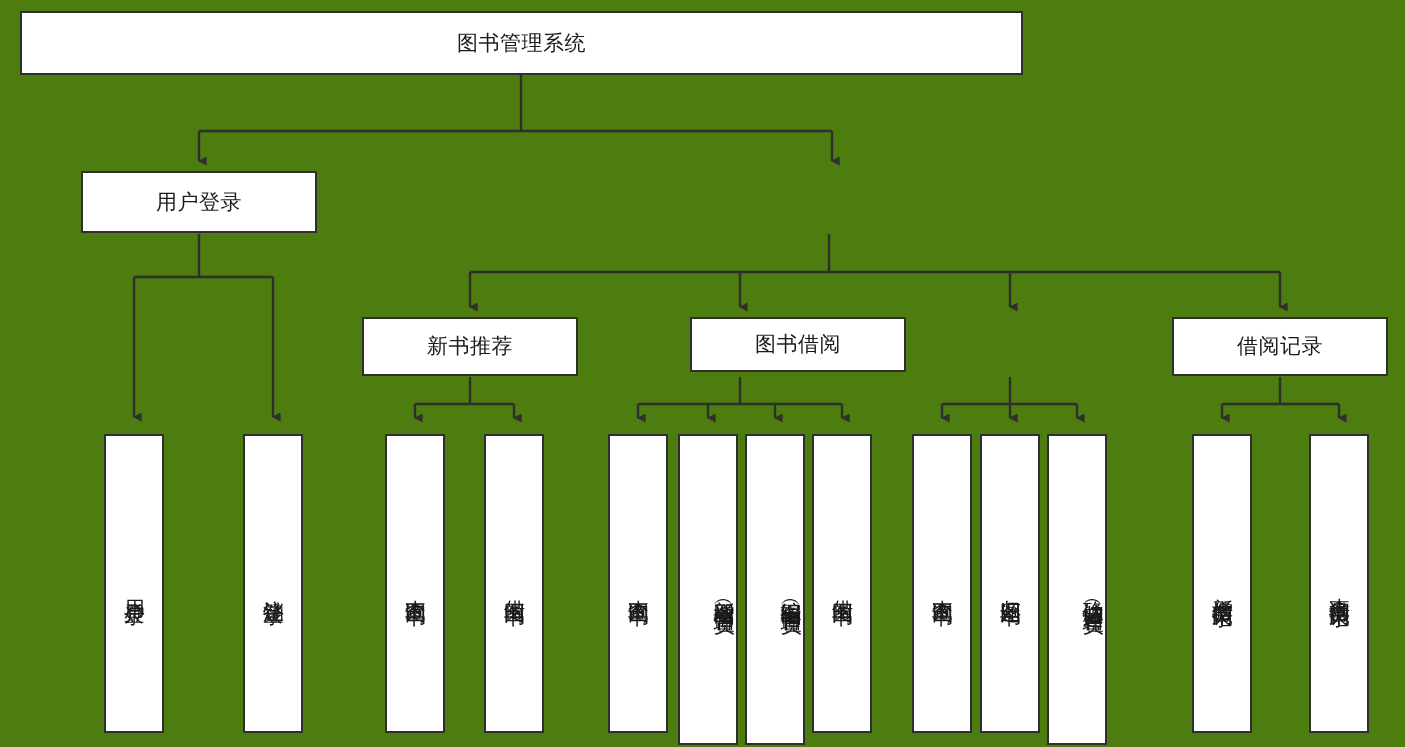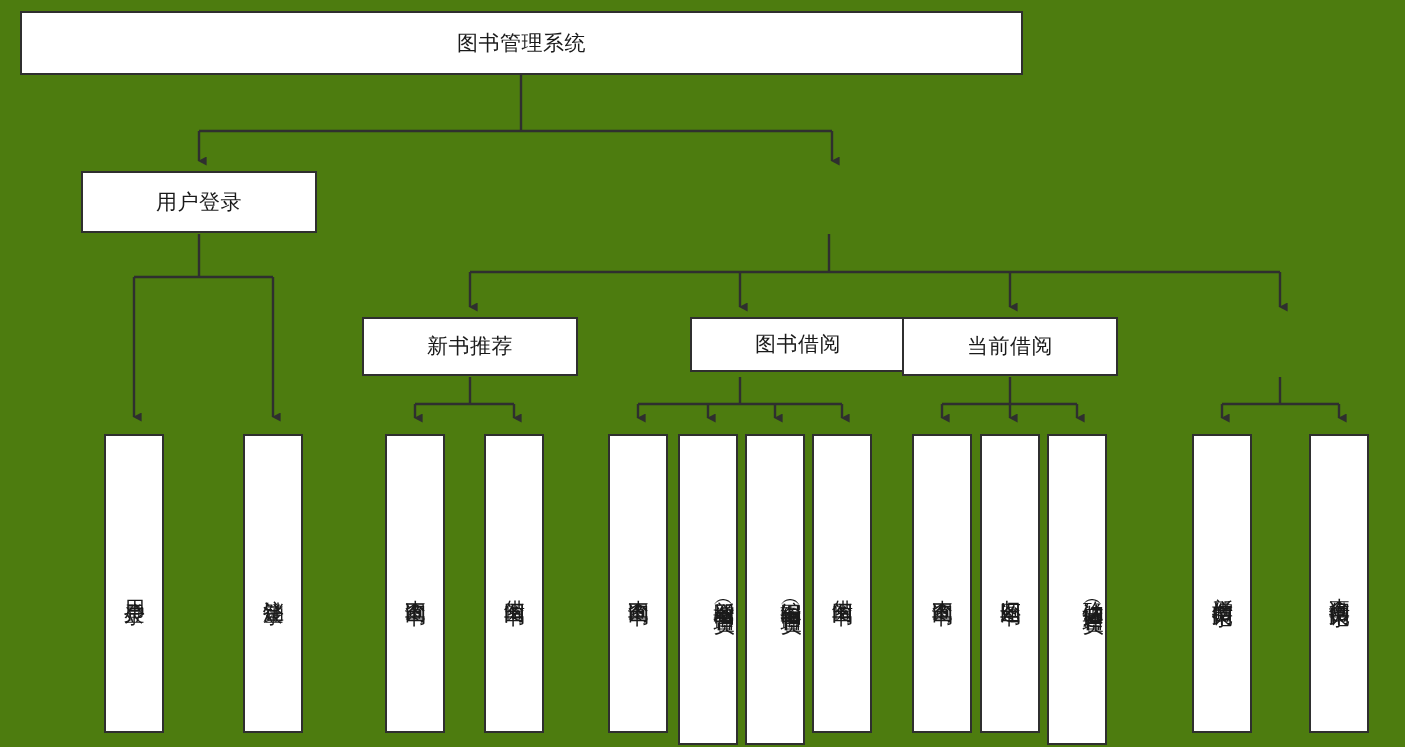--- a/index.html
+++ b/index.html
@@ -124,22 +124,22 @@
 
   <div class="node node-root" style="left:20px; top:11px; width:1003px; height:64px;">图书管理系统</div>
 
   <div class="node node-h" style="left:81px; top:171px; width:236px; height:62px;">用户登录</div>
 
 
   <div class="node node-h" style="left:362px; top:317px; width:216px; height:59px;">新书推荐</div>
 
   <div class="node node-h" style="left:654px; top:317px; width:216px; height:55px;margin-left:36px;">图书借阅</div>
 
-  <div class="node node-h" style="left:902px; top:317px; width:216px; height:59px;">当前借阅</div>
 
+  <div class="node node-h" style="left:1172px; top:317px; width:216px; height:59px;">借阅记录</div>
 
   <div class="node node-v node-v-mid" style="left:104px; top:434px; width:60px; height:299px;">用户登录</div>
 
   <div class="node node-v node-v-mid" style="left:243px; top:434px; width:60px; height:299px;">注销登录</div>
 
   <div class="node node-v node-v-mid" style="left:385px; top:434px; width:60px; height:299px;">查询图书</div>
 
   <div class="node node-v node-v-mid" style="left:484px; top:434px; width:60px; height:299px;">借阅图书</div>
 
   <div class="node node-v node-v-mid" style="left:608px; top:434px; width:60px; height:299px;">查询图书</div>

